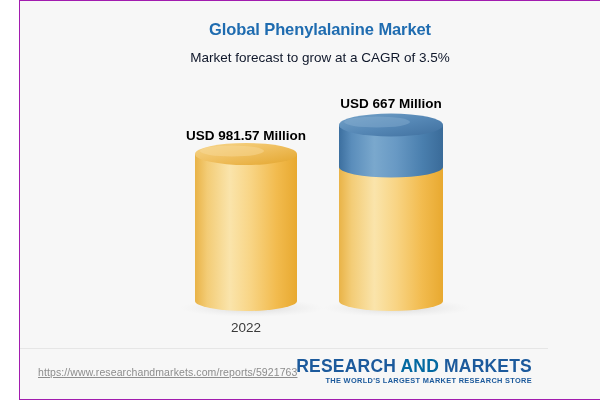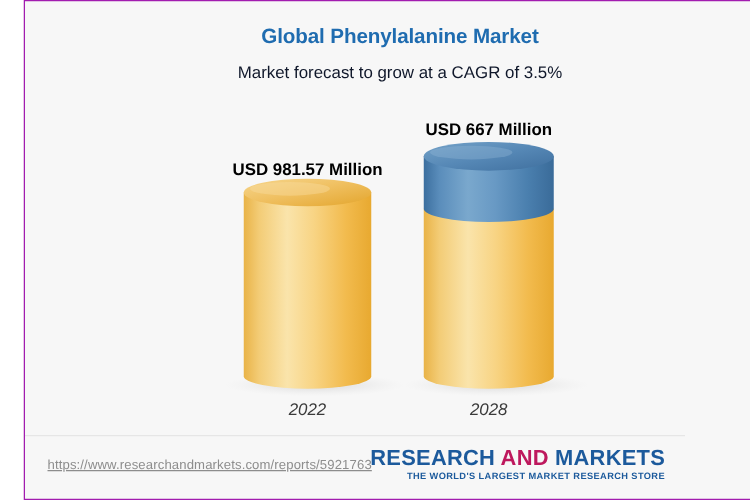--- a/index.html
+++ b/index.html
@@ -67,21 +67,20 @@
     color: #000000;
     white-space: nowrap;
   }
 
   .axis-label {
     position: absolute;
     width: 160px;
     text-align: center;
     font-size: 13.5px;
     color: #3a3a3a;
-    font-style: italic;
   }
 
   
   .footer {
     position: absolute;
     left: 0;
     bottom: 0;
     width: 528px;
     height: 51px;
     border-top: 1px solid #e6e6e6;
@@ -103,21 +102,21 @@
   }
   .logo-main {
     font-size: 17.5px;
     font-weight: bold;
     letter-spacing: 0.2px;
     color: #1c5a9c;
     line-height: 1.05;
     white-space: nowrap;
   }
   .logo-and {
-    color: #be185d;
+    color: #0369a1;
   }
   .logo-tag {
     font-size: 7.4px;
     font-weight: bold;
     color: #1c5a9c;
     letter-spacing: 0.32px;
     line-height: 1.1;
     padding-top: 2px;
     white-space: nowrap;
   }
@@ -204,21 +203,20 @@
     </svg>
 
     
     <div class="bar-label" style="left:116px; top:127px;">USD 981.57 Million</div>
 
     <div class="bar-label" style="left:261px; top:95px;">USD 667 Million</div>
 
     
     <div class="axis-label" style="left:146px; top:319px;">2022</div>
 
-    <div class="axis-label" style="left:291px; top:319px;">2028</div>
   </div>
 
   <div class="footer">
     <a class="footer-url" href="#">https://www.researchandmarkets.com/reports/5921763</a>
 
     <div class="logo">
       <div class="logo-main"><span>RESEARCH</span> <span class="logo-and">AND</span> <span>MARKETS</span></div>
       <div class="logo-tag">THE WORLD'S LARGEST MARKET RESEARCH STORE</div>
     </div>
   </div>

